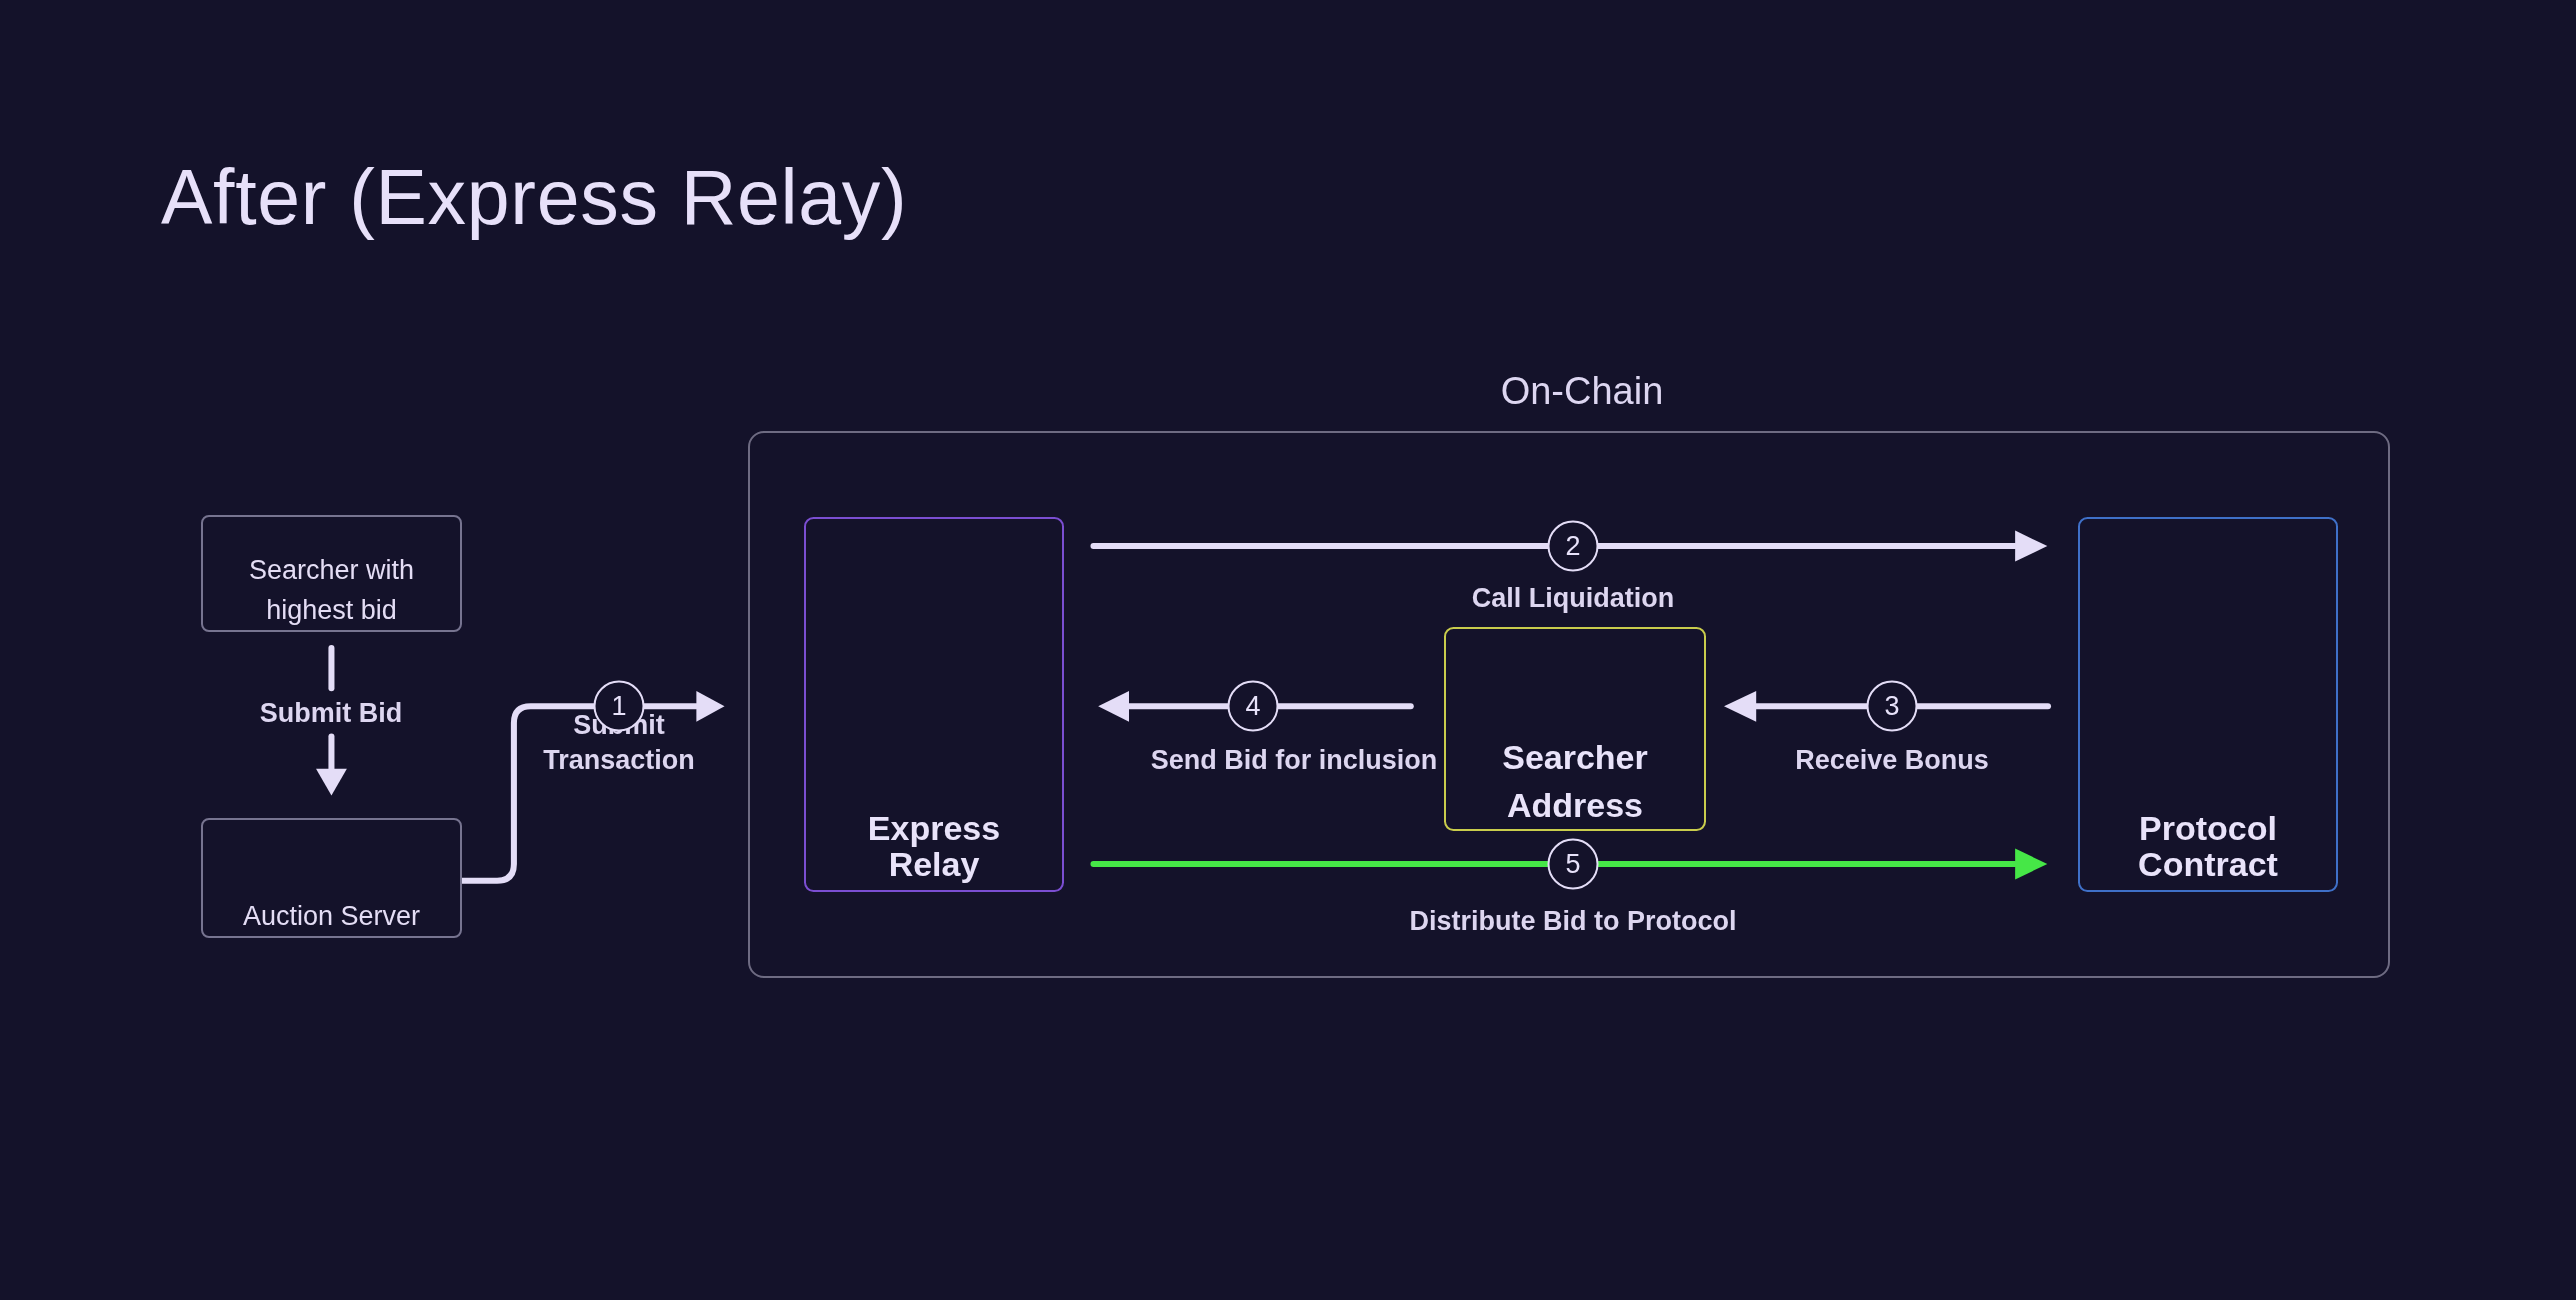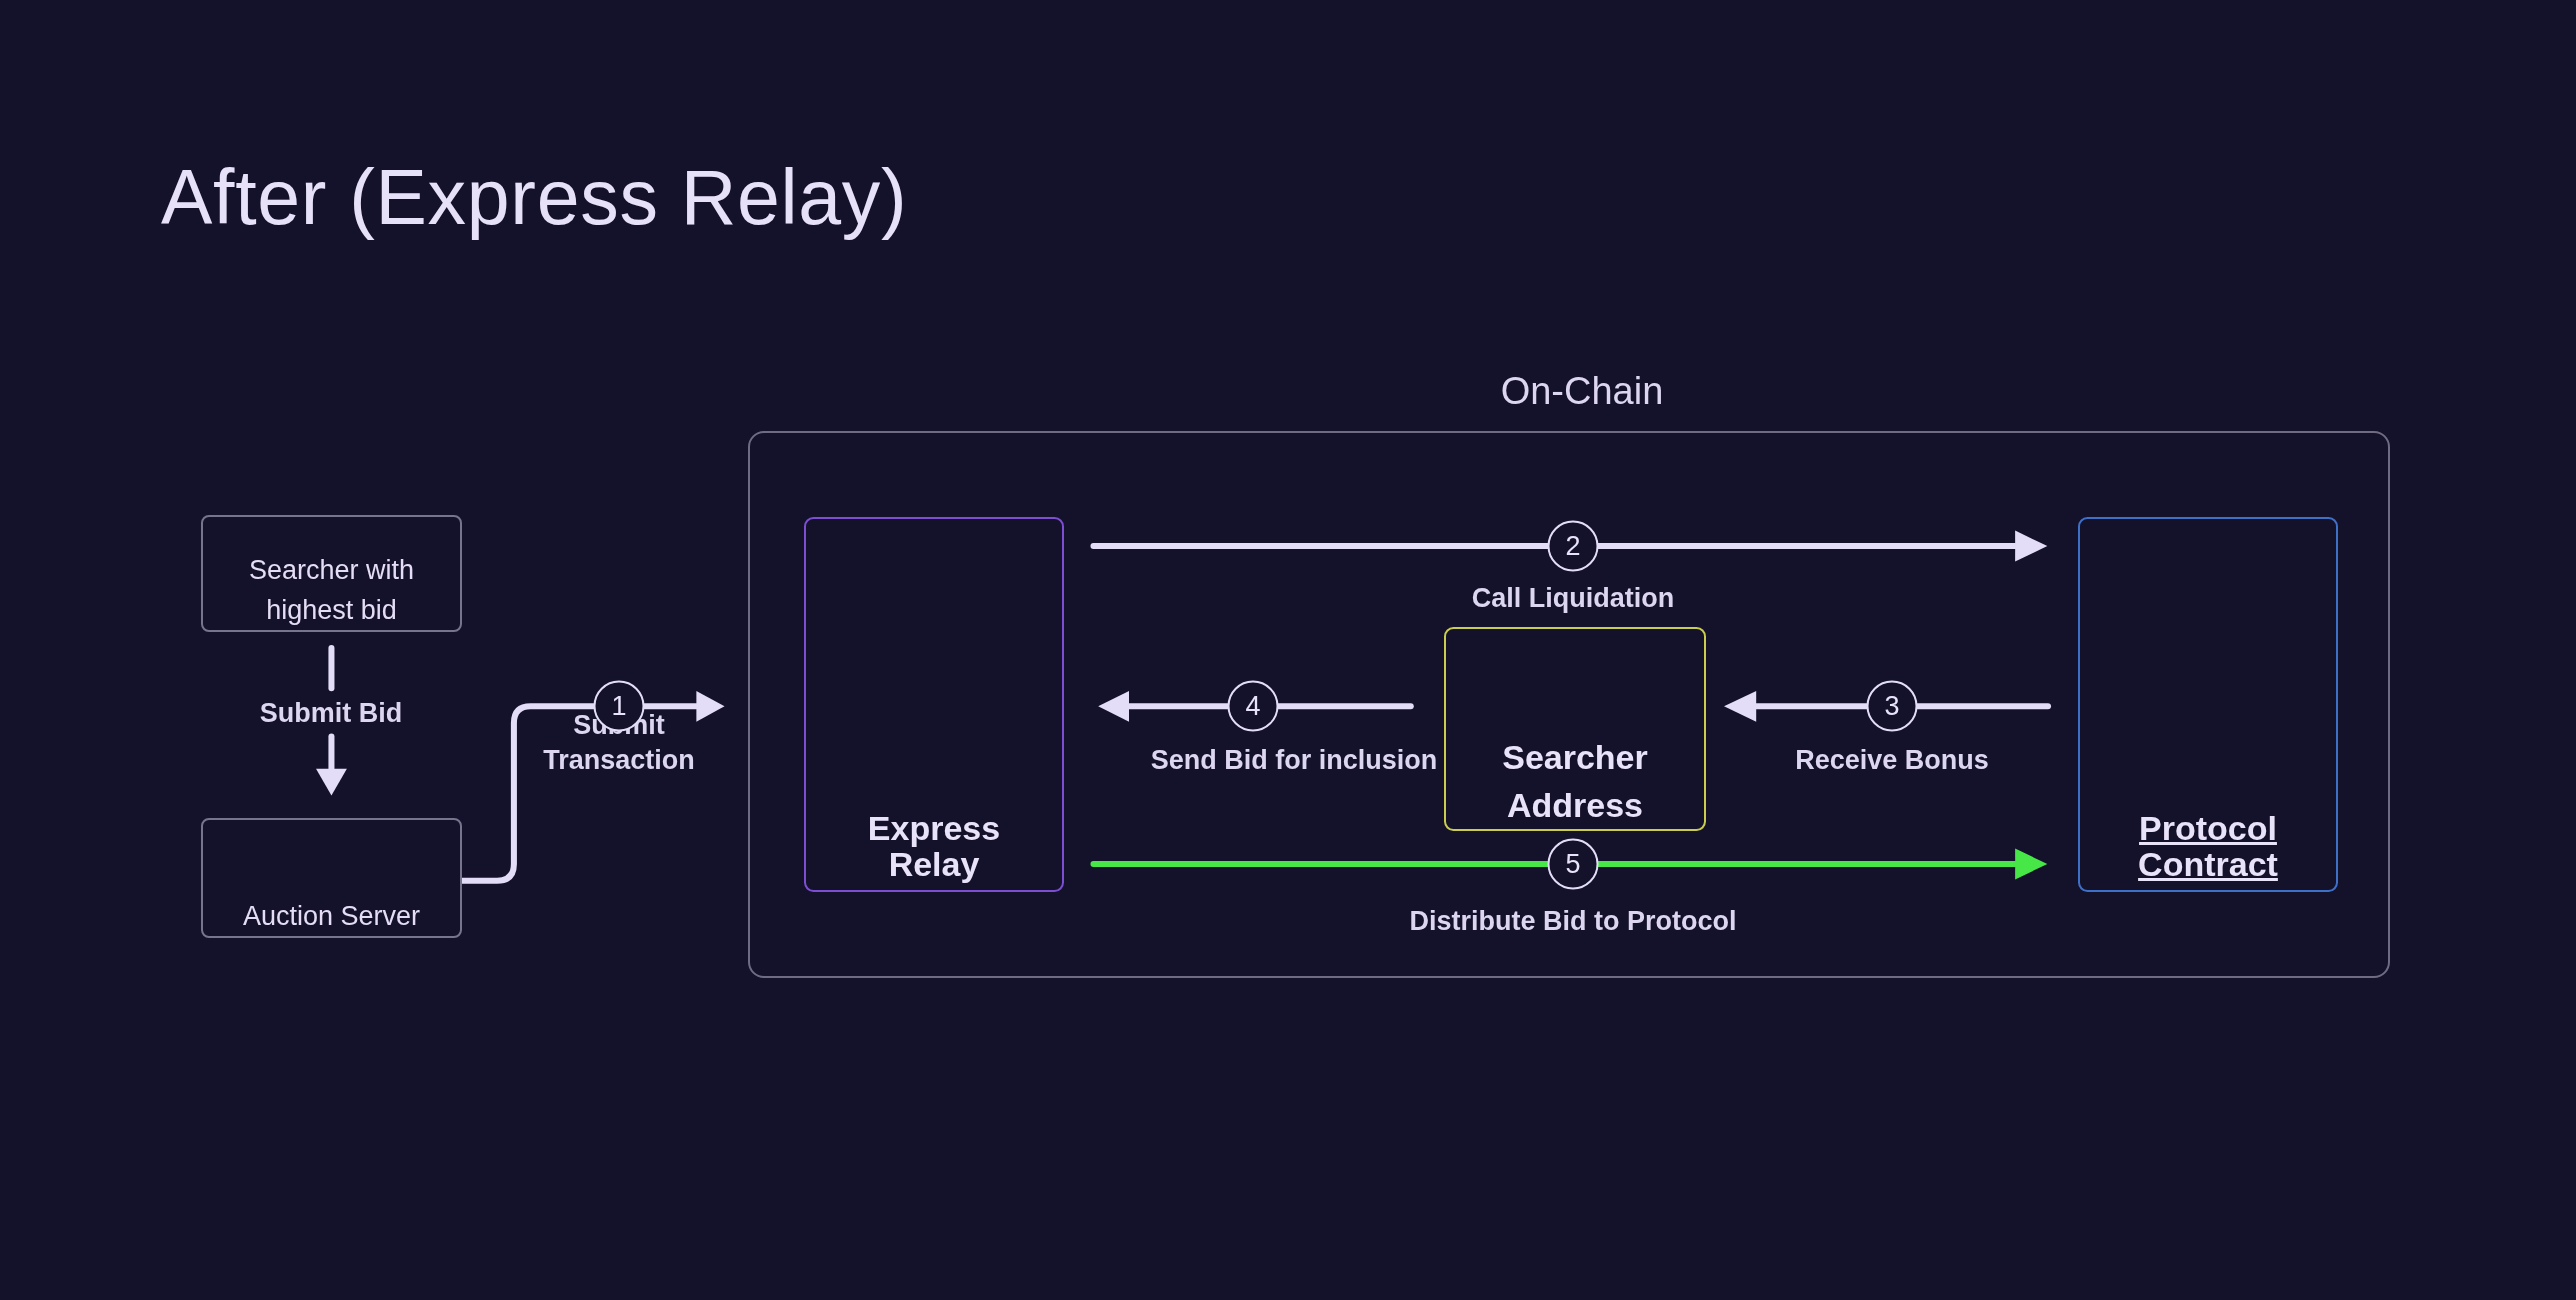--- a/index.html
+++ b/index.html
@@ -58,21 +58,21 @@
   }
   .node-big {
     width: 260px;
     font-size: 34px;
     font-weight: 700;
     line-height: 36px;
     border-radius: 9.4px;
     padding: 8px 44px;
   }
   #node-express  { left: 804px; top: 517px; height: 375px; border: 2.7px solid #7b4ed2; }
-  #node-protocol { left: 2078px; top: 517px; height: 375px; border: 2.7px solid #3f70c8; text-decoration: underline; }
+  #node-protocol { left: 2078px; top: 517px; height: 375px; border: 2.7px solid #3f70c8; }
   #node-searcher-address {
     left: 1444px; top: 627px; width: 262px; height: 204px;
     font-size: 34px; font-weight: 700; line-height: 48px;
     border: 2.7px solid #c9cc4c; border-radius: 9.4px; padding: 0 44px;
   }
 
   .node-small {
     left: 201px;
     width: 261px;
     font-size: 27px;

